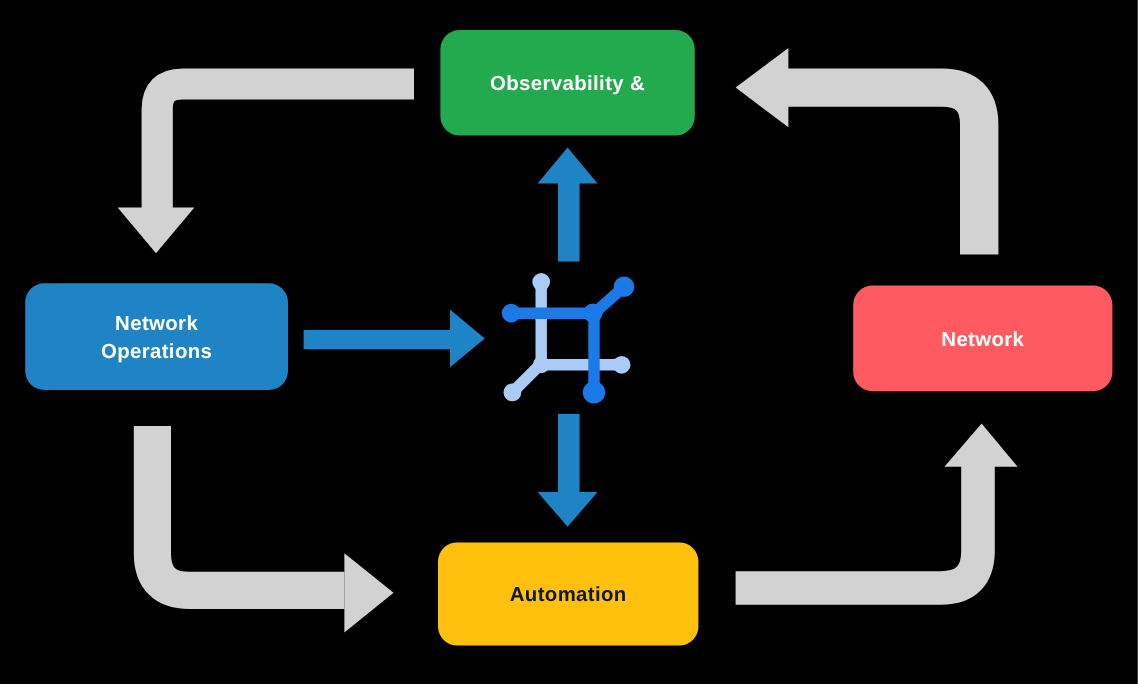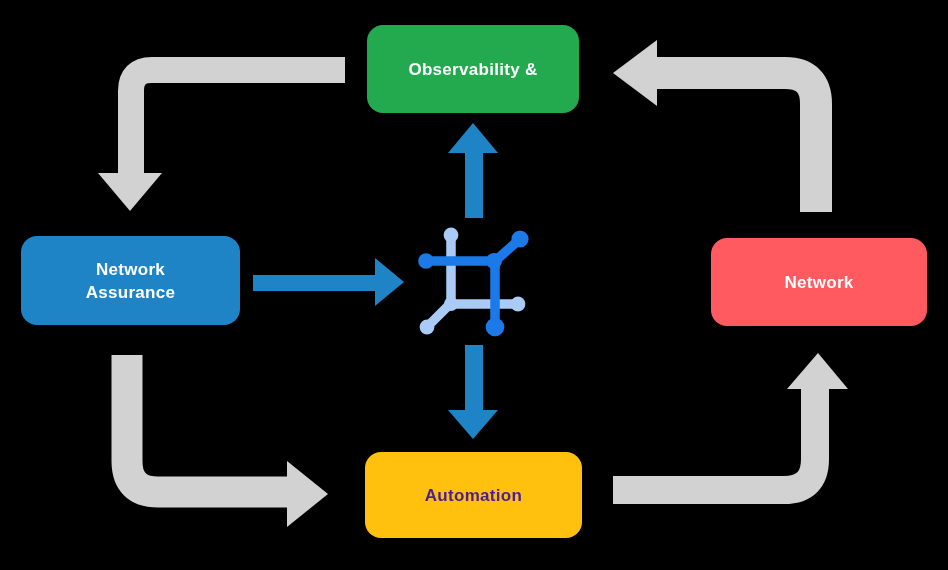--- a/index.html
+++ b/index.html
@@ -93,29 +93,29 @@
 
   <div class="node node-observability" style="background: rgb(35, 169, 78); text-align: right;">
     <div class="node-label" style="color: rgb(255, 255, 255);">
       <span>Observability &amp;</span>
     </div>
   </div>
 
   <div class="node node-operations" style="background: rgb(30, 132, 198);">
     <div class="node-label" style="color: rgb(255, 255, 255);">
       <span>Network</span>
-      <span>Assurance</span>
+      <span>Operations</span>
     </div>
   </div>
 
   <div class="node node-infrastructure" style="background: rgb(254, 90, 95);">
     <div class="node-label" style="color: rgb(255, 255, 255);">
       <span>Network</span>
     </div>
   </div>
 
   <div class="node node-automation" style="background: rgb(255, 193, 13);">
-    <div class="node-label" style="color: #4c1d95;">
+    <div class="node-label" style="color: #0f172a;">
       <span>Automation</span>
     </div>
   </div>
 
 </div>
 
 </body></html>

